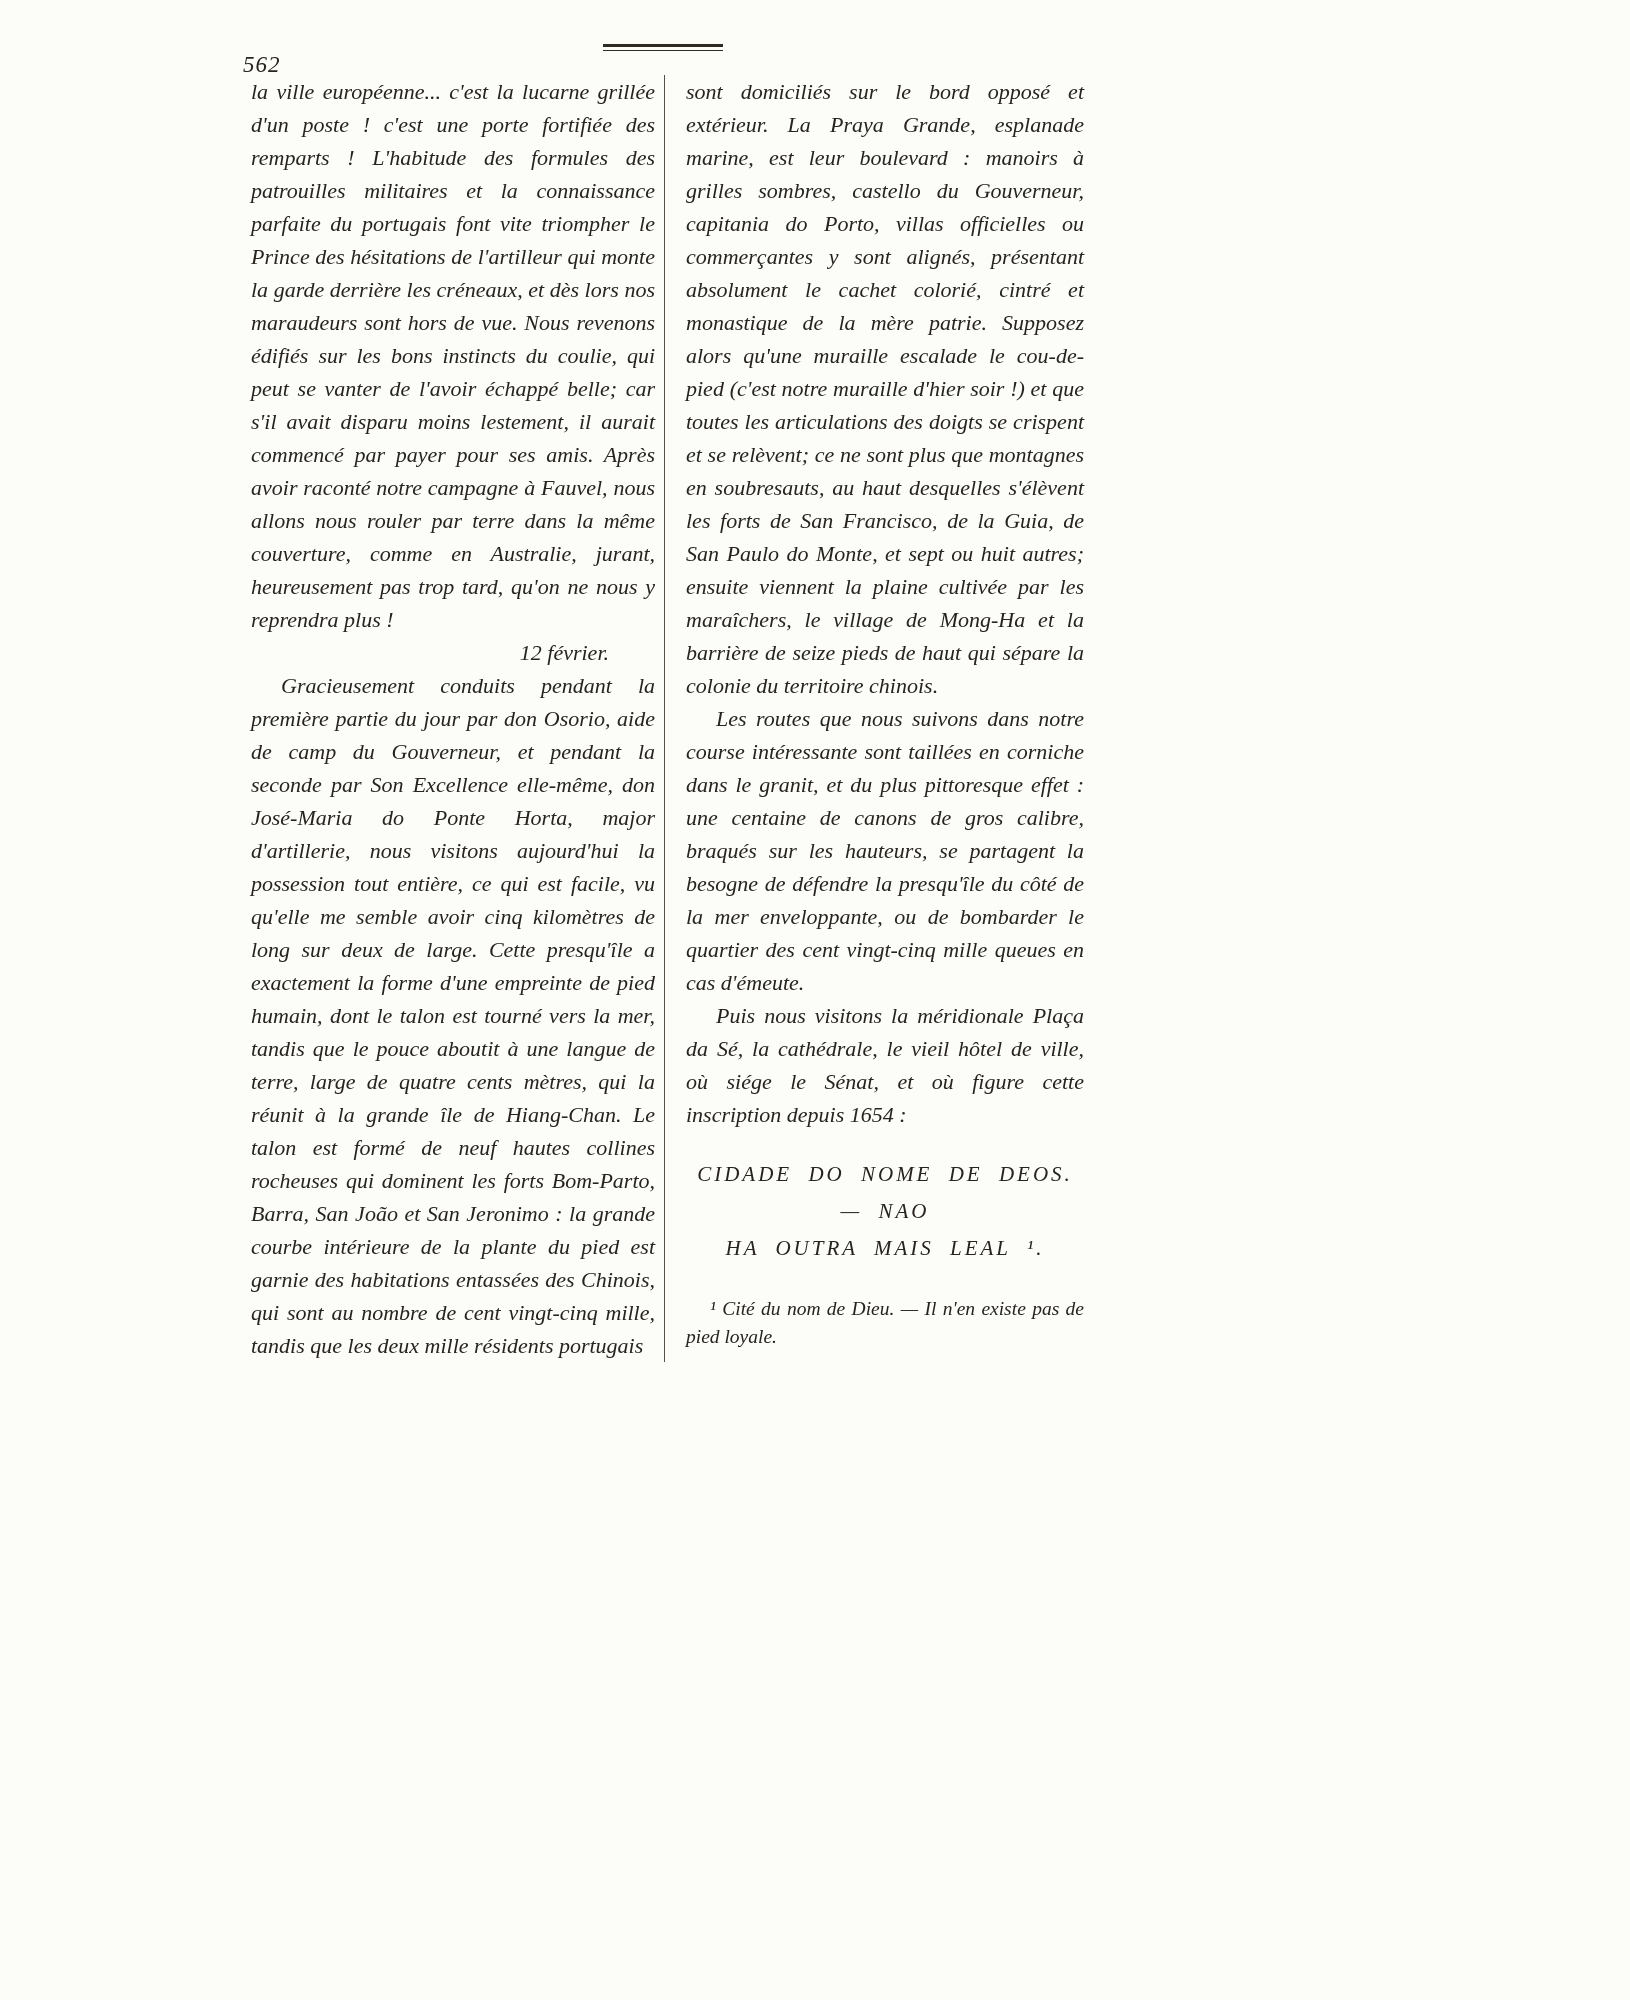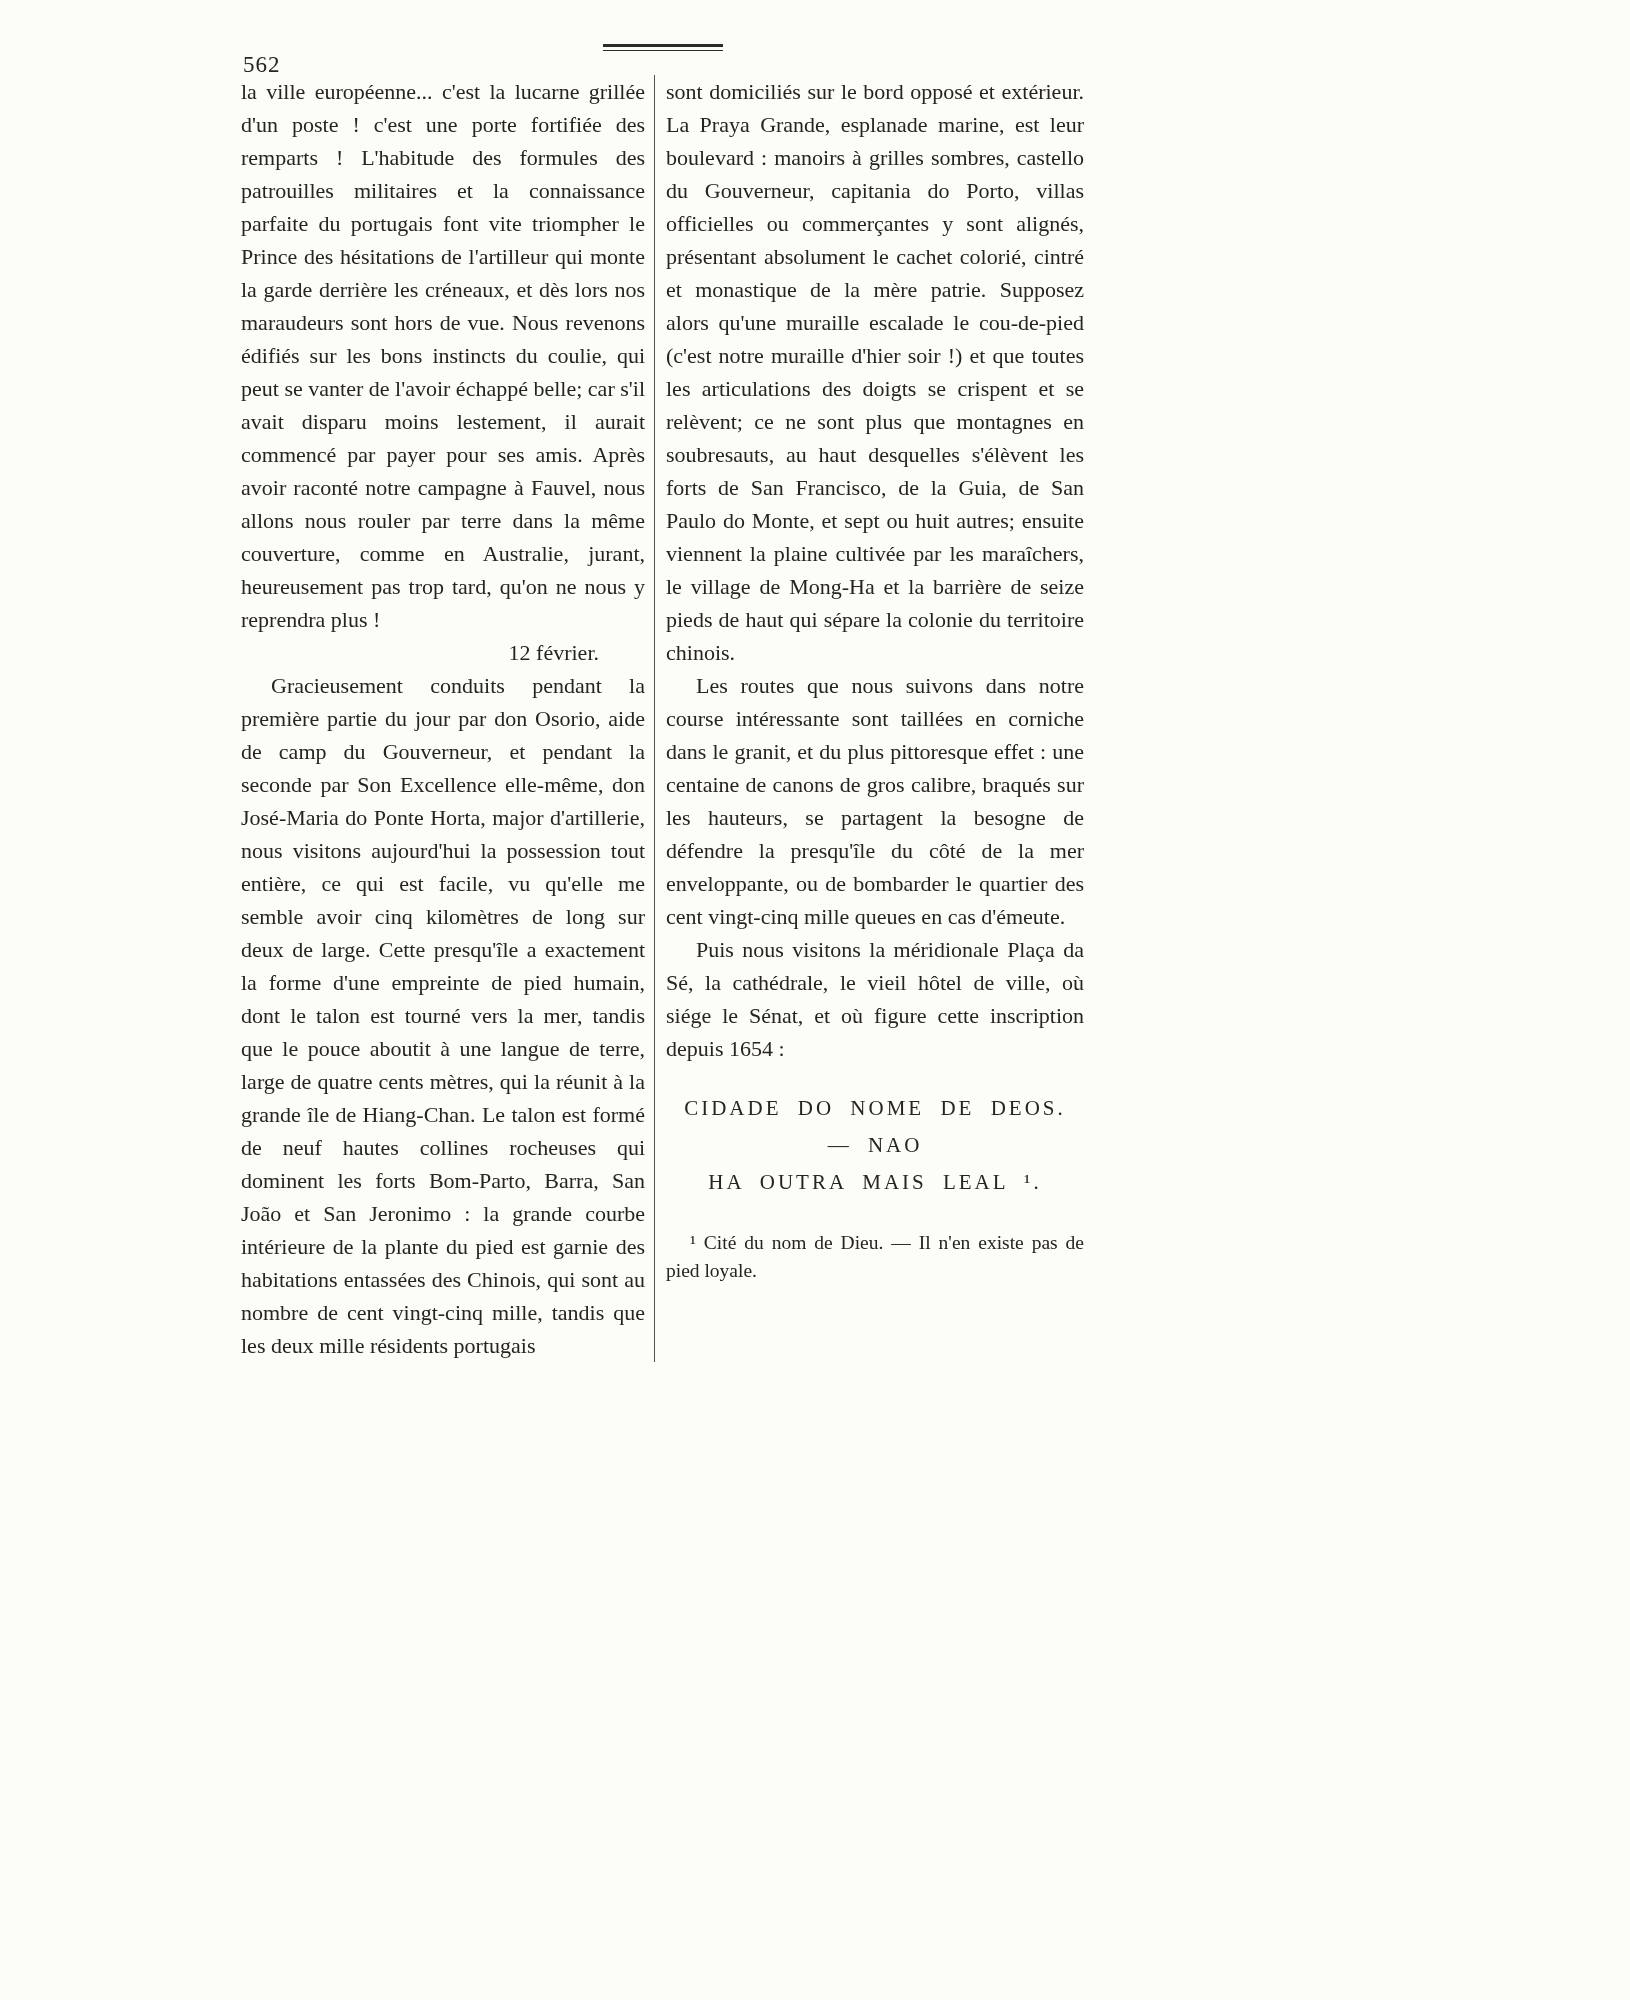--- a/index.html
+++ b/index.html
@@ -13,20 +13,21 @@
     font-family: "Liberation Serif", "DejaVu Serif", serif;
     color: #27241e;
     position: relative;
     overflow: hidden;
   }
   .sheet {
     position: absolute;
     left: 241px;
     top: 36px;
     width: 843px;
+    font-style: italic;
   }
   .page-header {
     position: relative;
   }
   .page-number {
     position: absolute;
     left: 2px;
     top: 8px;
     font-size: 23px;
     letter-spacing: 1px;
@@ -47,20 +48,21 @@
     border-bottom: 1.5px solid #2e2a24;
   }
   .columns {
     display: flex;
     margin-top: 24px;
   }
   .col {
     font-size: 22px;
     line-height: 33px;
     text-align: justify;
+    margin-left: 10px;
   }
   .col-left {
     width: 404px;
   }
   .divider {
     width: 1px;
     background: #565047;
     margin: 0 11px 0 9px;
   }
   .col-right {

